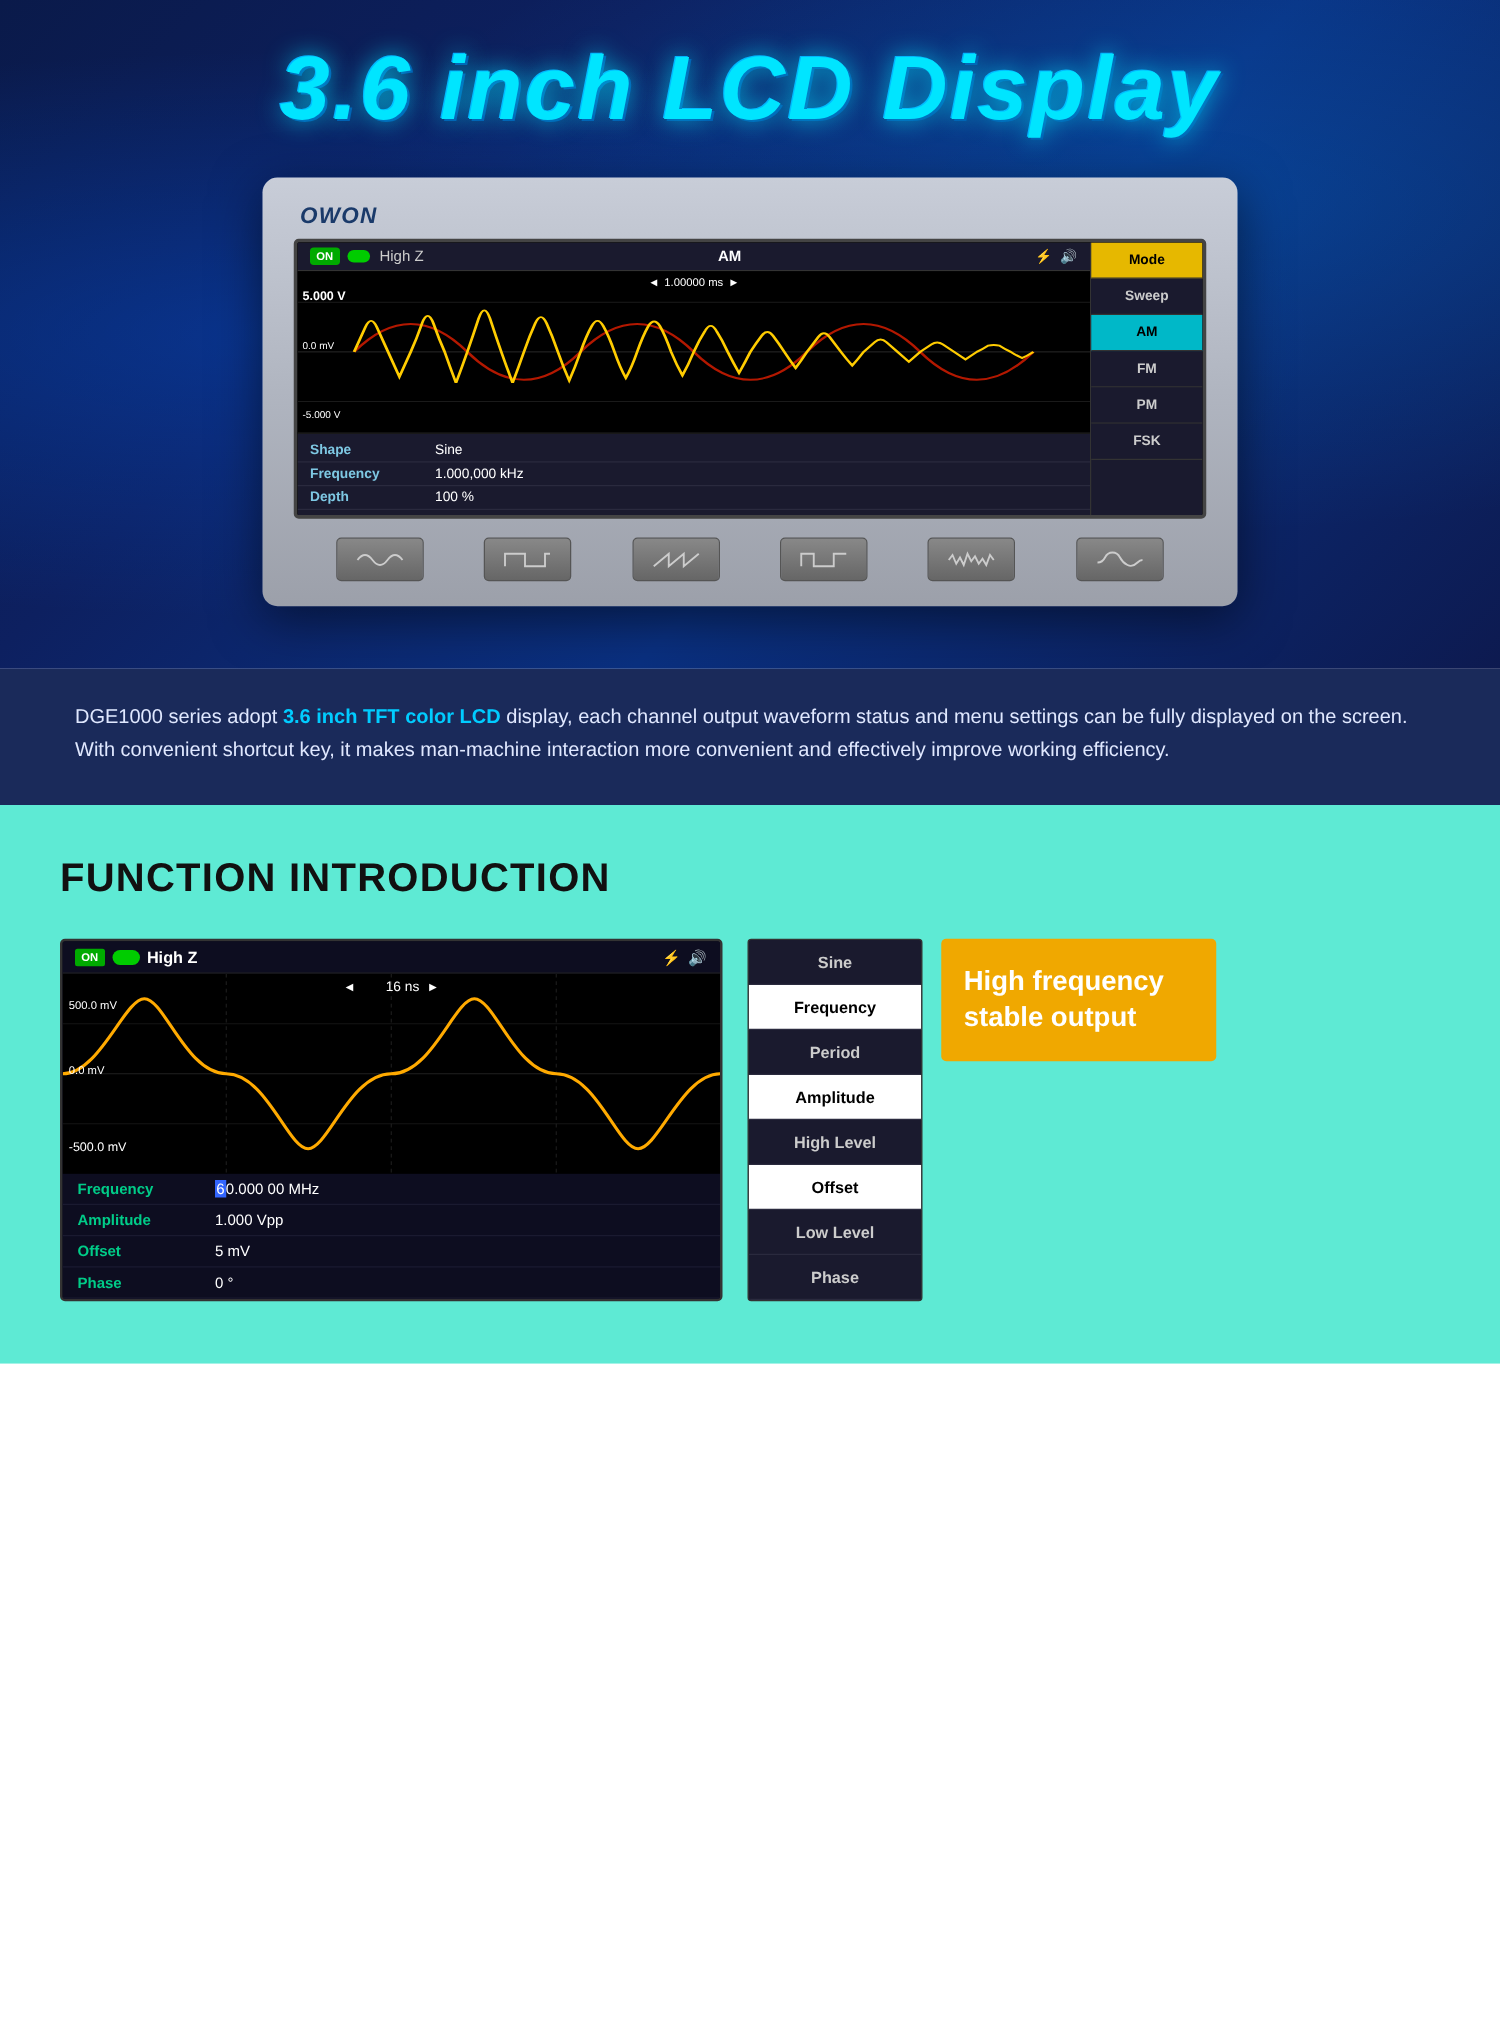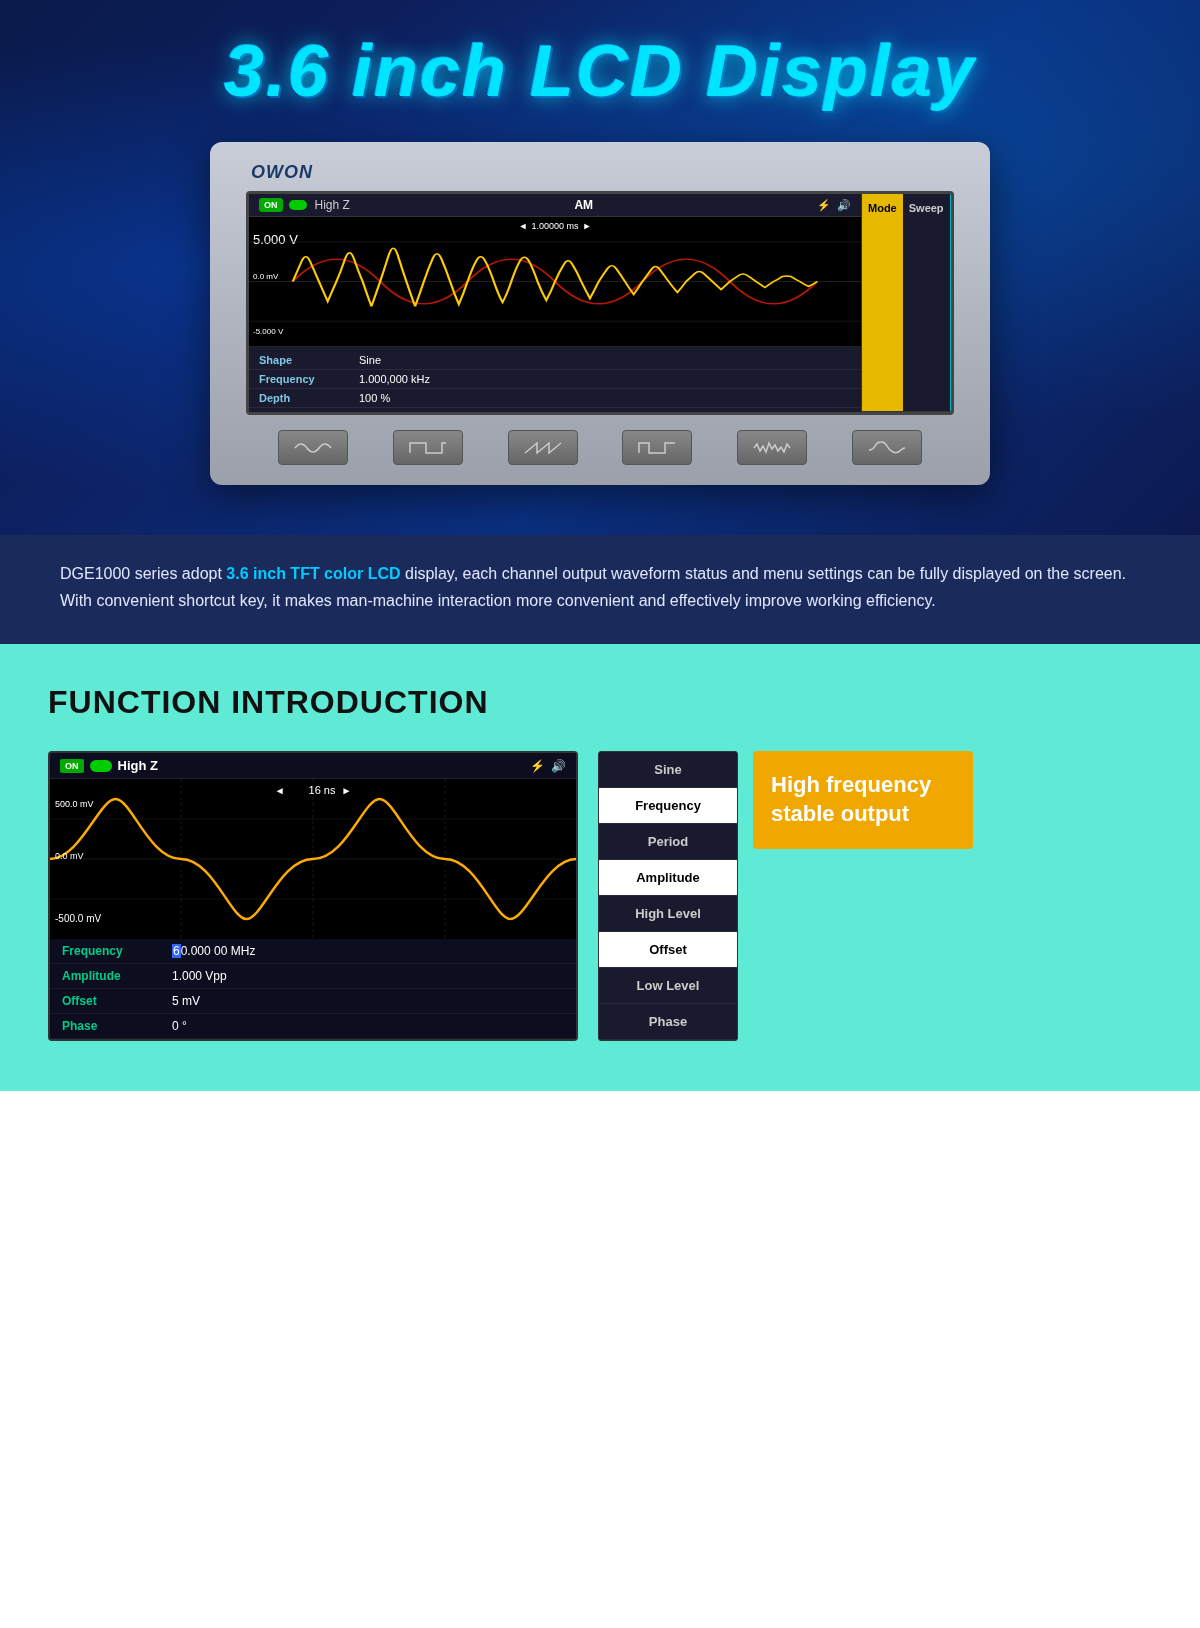--- a/index.html
+++ b/index.html
@@ -43,21 +43,21 @@
     .device-container {
       display: flex;
       justify-content: center;
       position: relative;
       z-index: 1;
       margin-bottom: 10px;
     }
     .device-body {
       background: linear-gradient(180deg, #c8cdd8 0%, #b0b5c0 50%, #9ca0aa 100%);
       border-radius: 12px;
-      padding: 20px 36px;
+      padding: 20px 25px;
       width: 780px;
       box-shadow: 0 10px 40px rgba(0,0,0,0.5);
       position: relative;
     }
     .device-top-bar {
       display: flex;
       align-items: center;
       margin-bottom: 8px;
       padding: 0 5px;
     }
@@ -138,21 +138,22 @@
       left: 50%;
       transform: translateX(-50%);
       color: #fff;
       font-size: 10px;
     }
     .volt-label-pos {
       position: absolute;
       top: 15px;
       left: 4px;
       color: #fff;
-      font-size: 13px;
+      font-size: 10px;
+      font-weight: bold;
     }
     .volt-label-mid {
       position: absolute;
       top: 55px;
       left: 4px;
       color: #fff;
       font-size: 8px;
     }
     .volt-label-neg {
       position: absolute;
@@ -185,20 +186,21 @@
     .param-value {
       color: #fff;
       font-size: 11px;
     }
 
     
     .screen-menu {
       width: 90px;
       background: #1a1a2e;
       display: flex;
+      flex-direction: column;
       border-left: 1px solid #333;
     }
     .menu-btn {
       padding: 8px 6px;
       text-align: center;
       font-size: 11px;
       font-weight: bold;
       border-bottom: 1px solid #333;
       color: #ccc;
       background: #1a1a2e;

